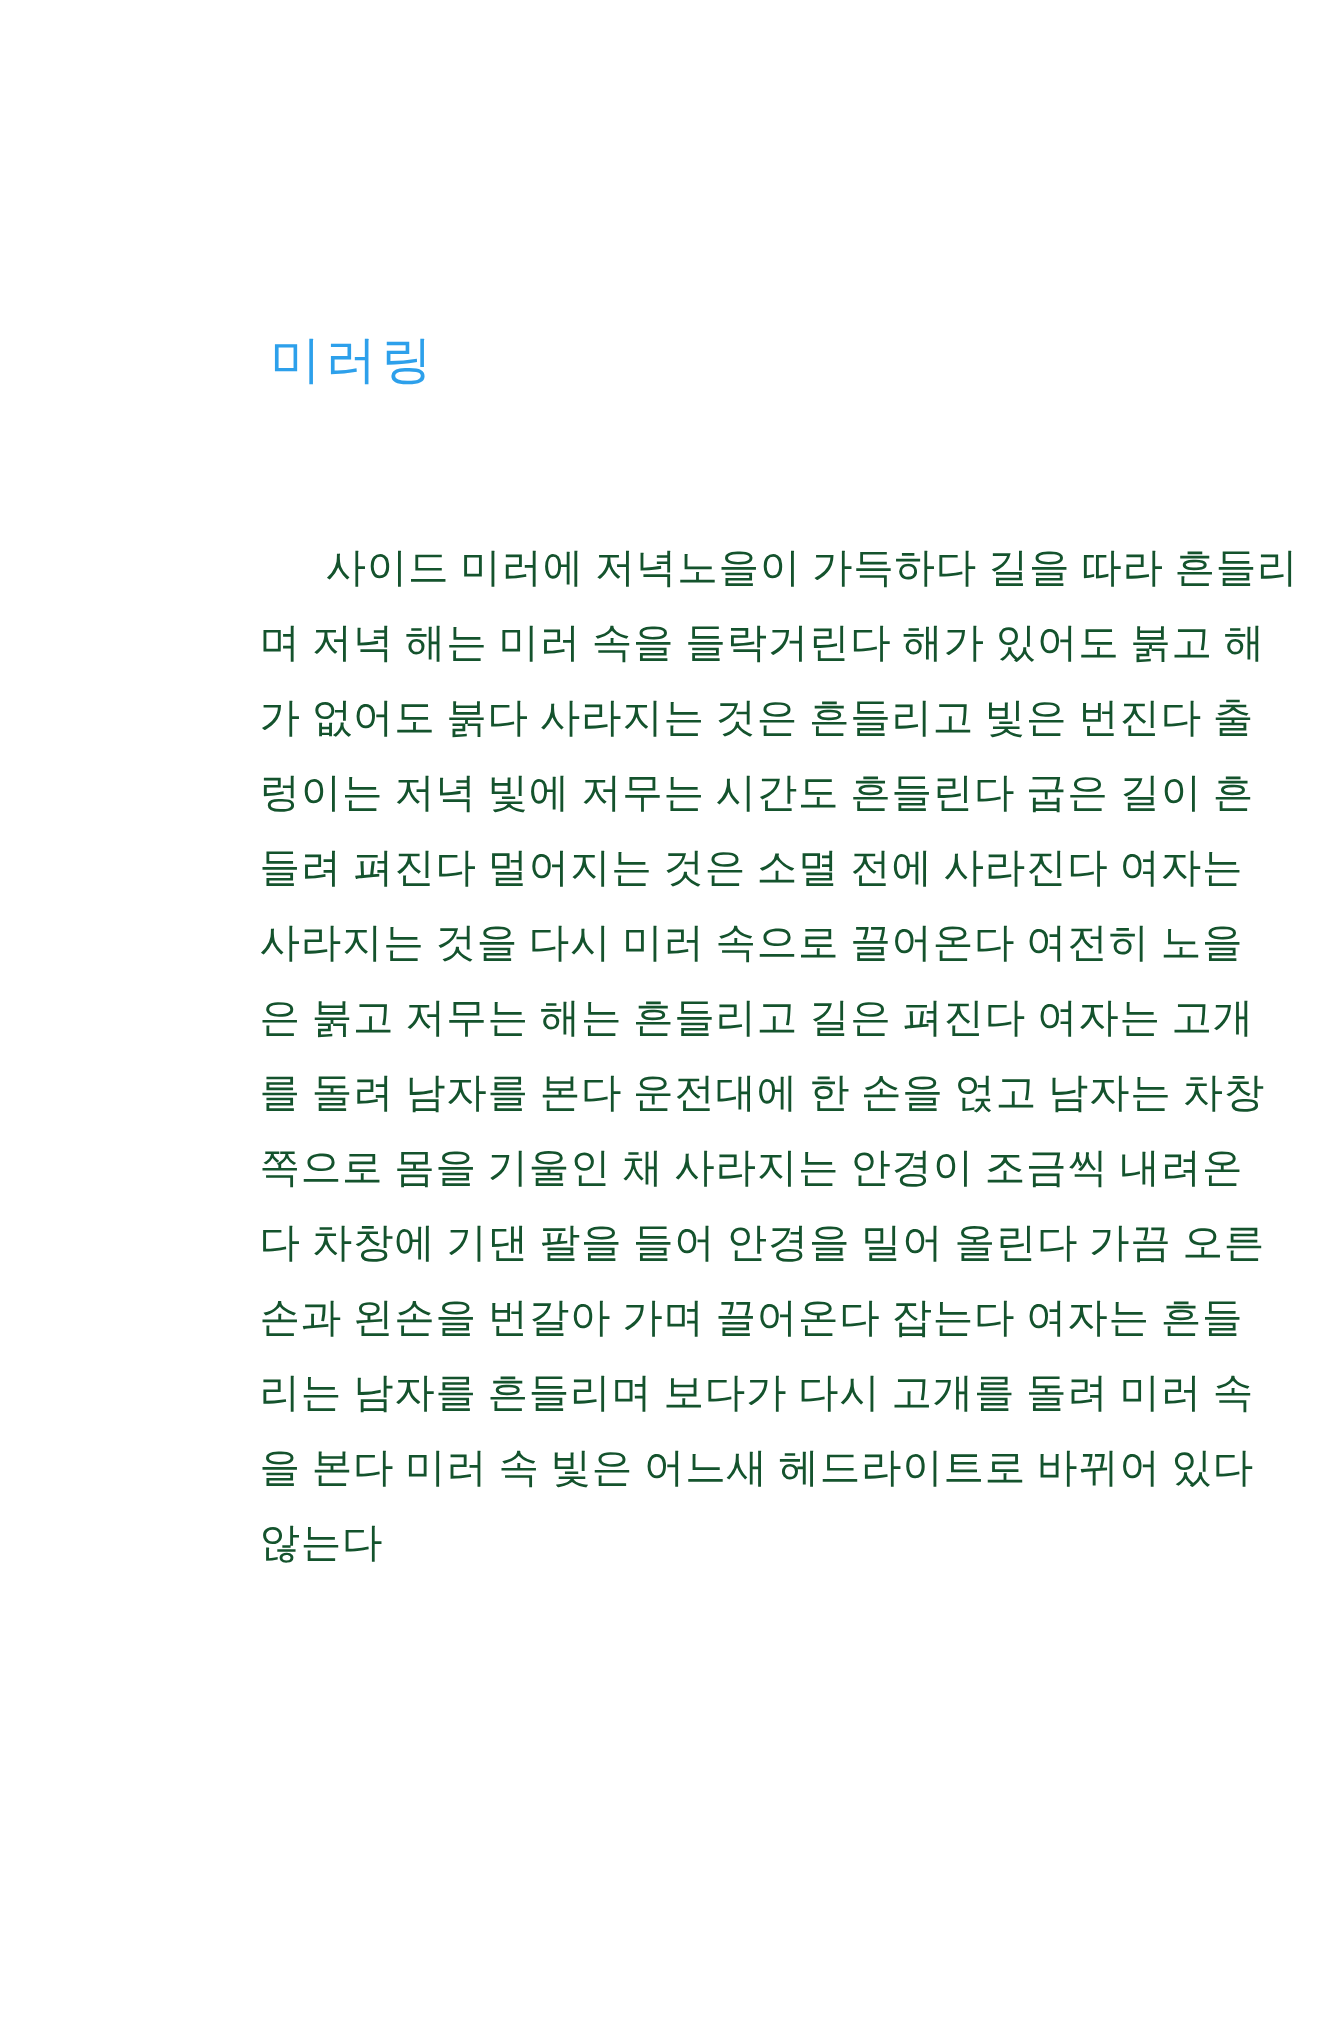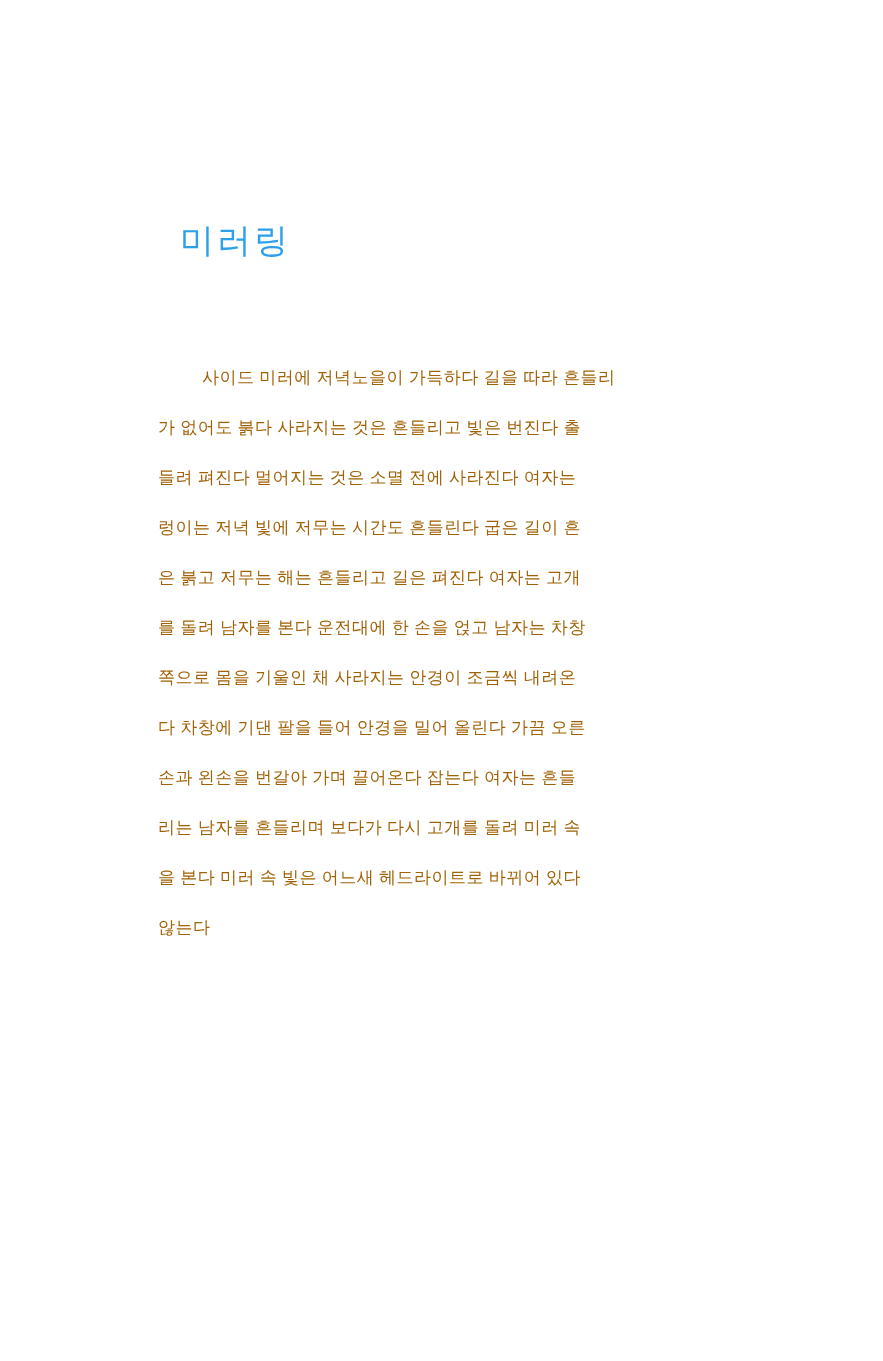--- a/index.html
+++ b/index.html
@@ -18,47 +18,49 @@
     top: 221px;
     margin: 0;
     font-size: 34px;
     font-weight: 400;
     letter-spacing: 3px;
     color: #2da0eb;
     line-height: 1.2;
   }
   .poem-body {
     position: absolute;
-    left: 123px;
+    left: 138px;
     top: 353px;
     width: 660px;
-    font-size: 17px;
+    font-size: 27px;
     line-height: 50px;
-    color: #a16207;
+    color: #14532d;
     letter-spacing: 0.5px;
   }
   .poem-line {
     white-space: nowrap;
     min-height: 50px;
   }
   .poem-line.indent {
     text-indent: 44px;
   }
 </style>
 </head>
 <body>
 
 <div class="page">
   <h1 class="poem-title">미러링</h1>
 
   <div class="poem-body">
     <div class="poem-line indent">사이드 미러에 저녁노을이 가득하다 길을 따라 흔들리</div>
+    <div class="poem-line">며 저녁 해는 미러 속을 들락거린다 해가 있어도 붉고 해</div>
     <div class="poem-line">가 없어도 붉다 사라지는 것은 흔들리고 빛은 번진다 출</div>
+    <div class="poem-line">렁이는 저녁 빛에 저무는 시간도 흔들린다 굽은 길이 흔</div>
     <div class="poem-line">들려 펴진다 멀어지는 것은 소멸 전에 사라진다 여자는</div>
-    <div class="poem-line">렁이는 저녁 빛에 저무는 시간도 흔들린다 굽은 길이 흔</div>
+    <div class="poem-line">사라지는 것을 다시 미러 속으로 끌어온다 여전히 노을</div>
     <div class="poem-line">은 붉고 저무는 해는 흔들리고 길은 펴진다 여자는 고개</div>
     <div class="poem-line">를 돌려 남자를 본다 운전대에 한 손을 얹고 남자는 차창</div>
     <div class="poem-line">쪽으로 몸을 기울인 채 사라지는 안경이 조금씩 내려온</div>
     <div class="poem-line">다 차창에 기댄 팔을 들어 안경을 밀어 올린다 가끔 오른</div>
     <div class="poem-line">손과 왼손을 번갈아 가며 끌어온다 잡는다 여자는 흔들</div>
     <div class="poem-line">리는 남자를 흔들리며 보다가 다시 고개를 돌려 미러 속</div>
     <div class="poem-line">을 본다 미러 속 빛은 어느새 헤드라이트로 바뀌어 있다</div>
     <div class="poem-line">않는다</div>
   </div>
 </div>

